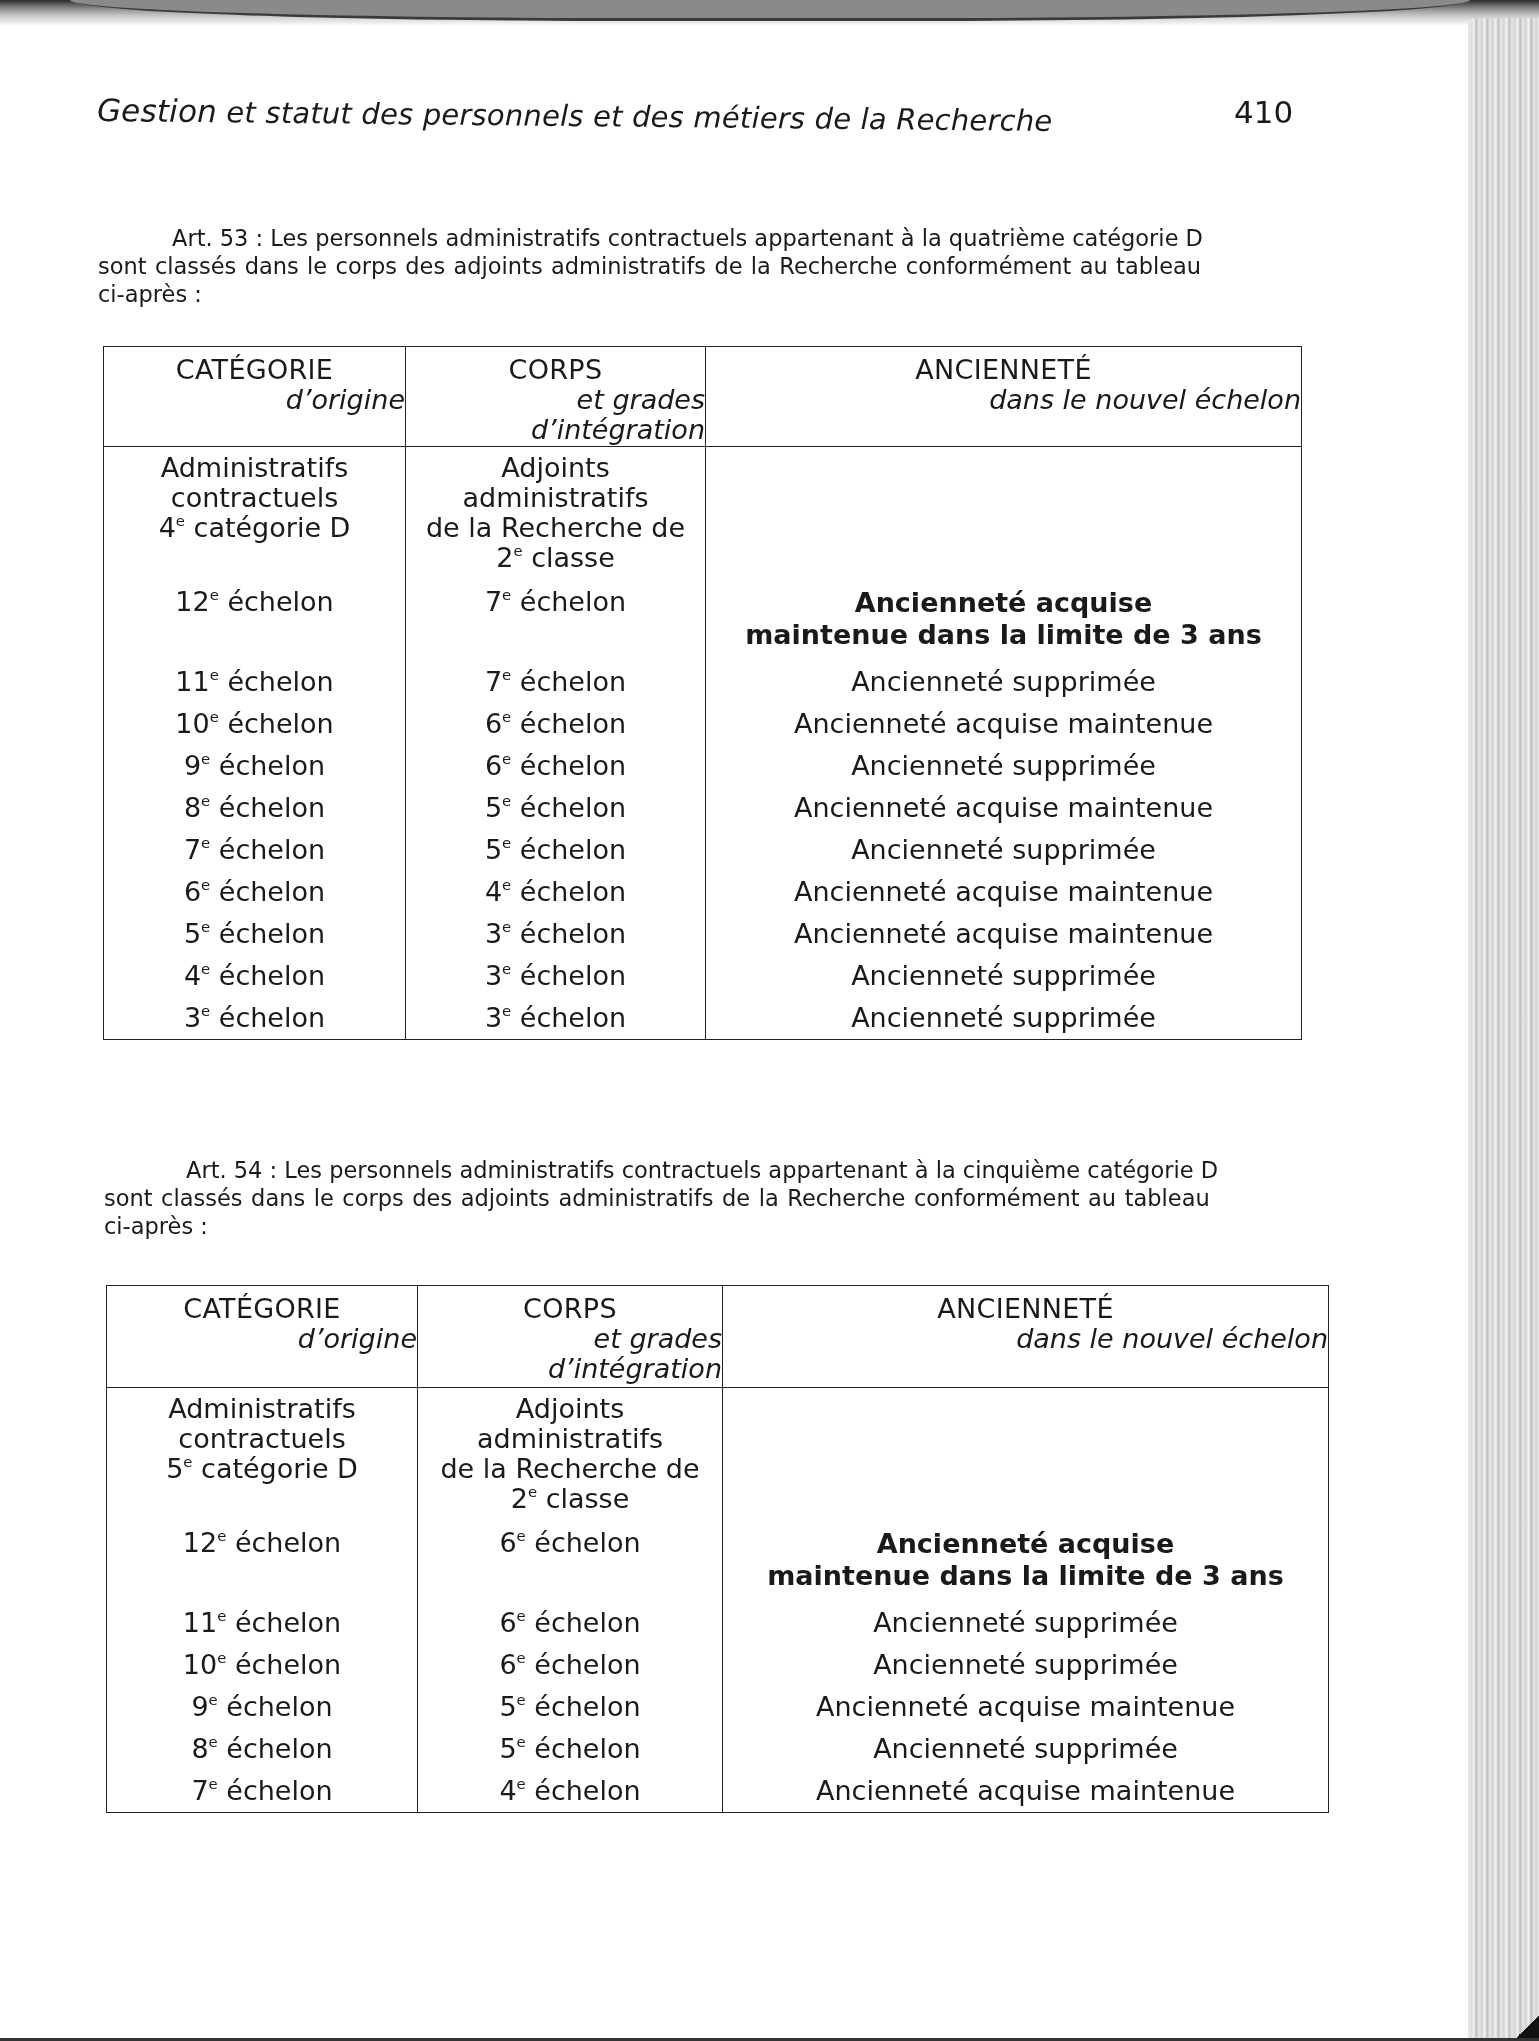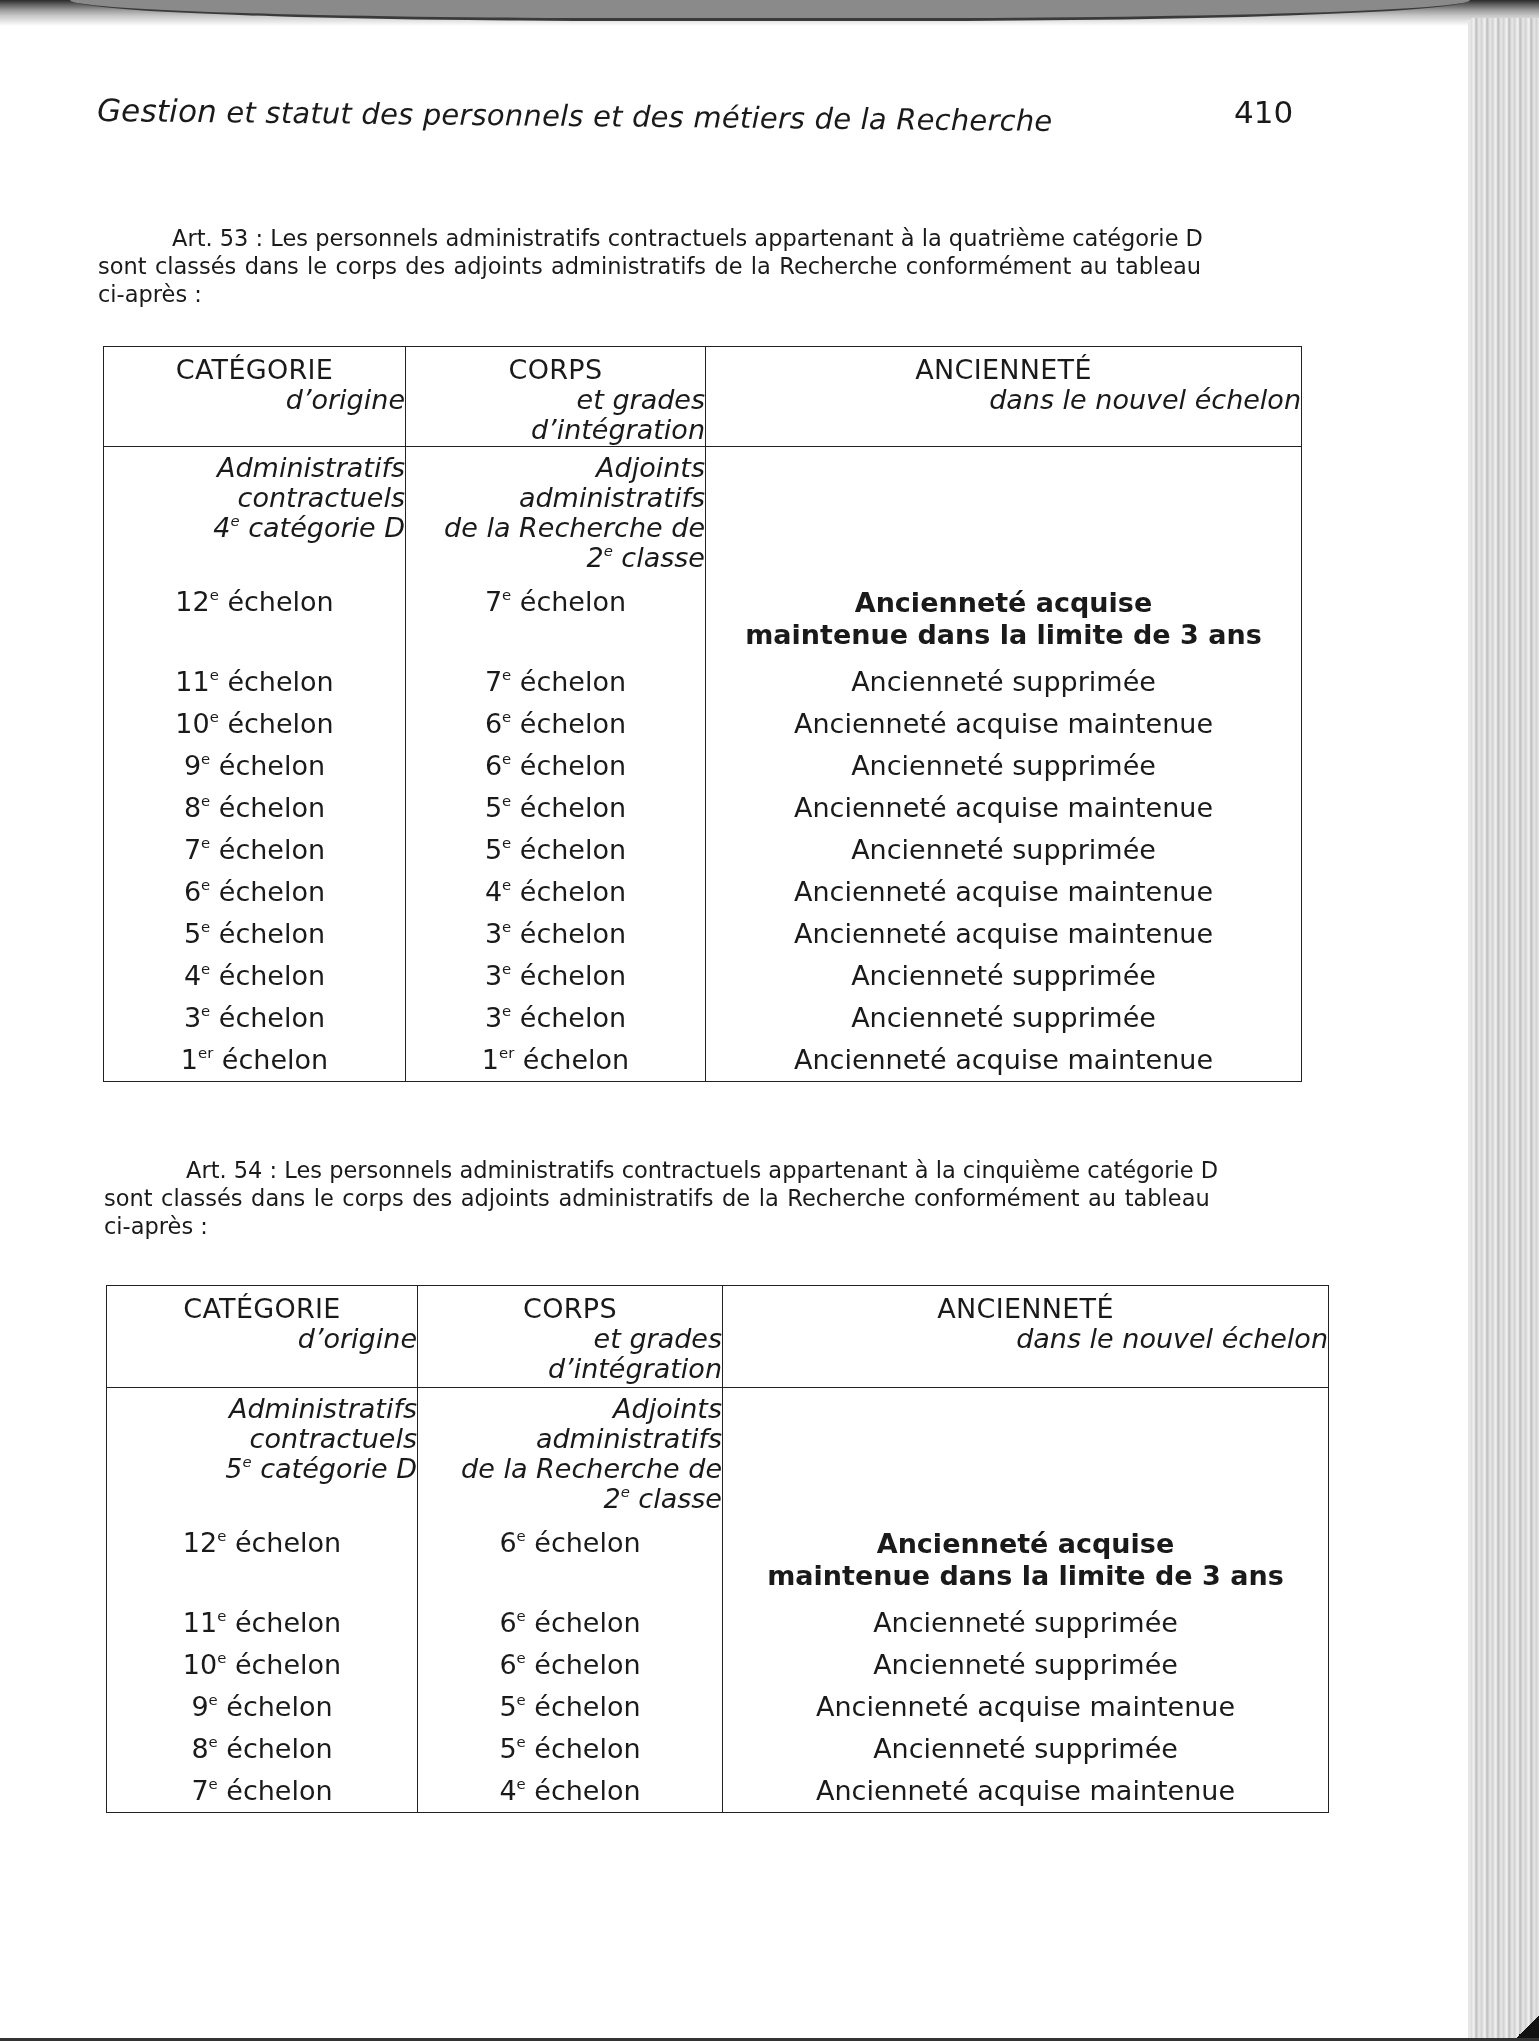--- a/index.html
+++ b/index.html
@@ -54,21 +54,21 @@
     font-size:27px;
   }
   table.grid td, table.grid th {
     border-left:1.6px solid #222; border-right:1.6px solid #222;
     text-align:center; vertical-align:top; padding:0; font-weight:normal;
   }
   table.grid thead th { border-top:1.6px solid #222; border-bottom:1.6px solid #222; }
   table.grid tbody tr:last-child td { border-bottom:1.6px solid #222; }
   .hd-upper { display:block; line-height:30px; letter-spacing:0.3px; }
   .hd-ital { display:block; font-style:italic; line-height:30px;text-align:right; }
-  .cell-ital { font-style:italic; line-height:30px; display:block;text-align:right; }
+  .cell-ital { line-height:30px; display:block; }
   sup { font-size:0.55em; vertical-align:0.75em; line-height:0; }
   .row td { height:42px; line-height:42px; }
   .row.tall td { height:74px; }
   .row.tall td.anc { line-height:32px; padding-top:6px;font-weight:bold; }
 </style>
 </head>
 <body>
 
 <div class="top-shadow"></div>
 <div class="top-curl"></div>
@@ -167,25 +167,20 @@
       <tr class="row">
         <td>4<sup>e</sup> échelon</td>
         <td>3<sup>e</sup> échelon</td>
         <td class="anc">Ancienneté supprimée</td>
       </tr>
       <tr class="row">
         <td>3<sup>e</sup> échelon</td>
         <td>3<sup>e</sup> échelon</td>
         <td class="anc">Ancienneté supprimée</td>
       </tr>
-      <tr class="row">
-        <td>1<sup>er</sup> échelon</td>
-        <td>1<sup>er</sup> échelon</td>
-        <td class="anc">Ancienneté acquise maintenue</td>
-      </tr>
     </tbody>
 </table>
 
 <div class="para" style="left:104px; top:1156px; width:1222px;">
   <span class="line" style="padding-left:82px;">Art. 54 : Les personnels administratifs contractuels appartenant à la cinquième catégorie D</span>
   <span class="line" style="word-spacing:1.4px;">sont classés dans le corps des adjoints administratifs de la Recherche conformément au tableau</span>
   <span class="line">ci-après :</span>
 </div>
 
 <table class="grid" id="t2" style="left:106px; top:1285px; width:1222px;">

